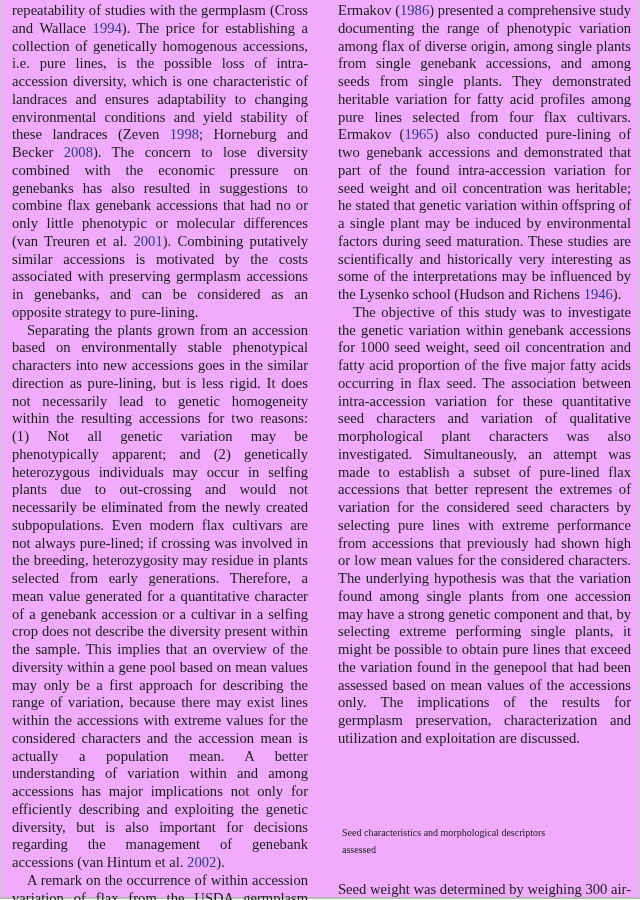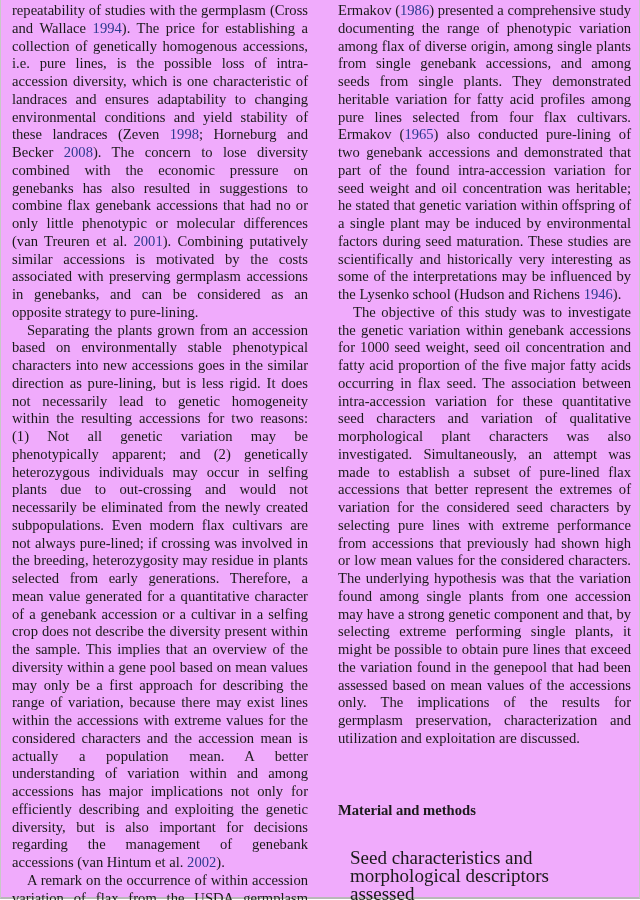--- a/index.html
+++ b/index.html
@@ -19,21 +19,21 @@
   .col-right { left:337px; width:293px; }
   p { margin:0; }
   p.indent { text-indent:15px; }
   .cite { color:#2b3a8f;margin-top:8px; }
   h2.section {
     font-family:"Liberation Serif", serif; font-weight:bold;
     font-size:14.6px; line-height:17.75px; margin:0; color:#1a1a1a;
   }
   h3.subsection {
     font-family:"Liberation Serif", serif; font-weight:normal;
-    font-size:19px; line-height:17.75px; margin:12px; color:#1a1a1a;
+    font-size:10px; line-height:17.75px; margin:4px; color:#1a1a1a;
     text-align:left; width:230px;
   }
   .gap-lg { height:36px; }
   .gap-md { height:18px; }
 </style>
 </head>
 <body>
 
 <div class="page">
 
@@ -41,20 +41,19 @@
     <p>repeatability of studies with the germplasm (Cross and Wallace <span class="cite">1994</span>). The price for establishing a collection of genetically homogenous accessions, i.e. pure lines, is the possible loss of intra-accession diversity, which is one characteristic of landraces and ensures adaptability to changing environmental conditions and yield stability of these landraces (Zeven <span class="cite">1998</span>; Horneburg and Becker <span class="cite">2008</span>). The concern to lose diversity combined with the economic pressure on genebanks has also resulted in suggestions to combine flax genebank accessions that had no or only little phenotypic or molecular differences (van Treuren et al. <span class="cite">2001</span>). Combining putatively similar accessions is motivated by the costs associated with preserving germplasm accessions in genebanks, and can be considered as an opposite strategy to pure-lining.</p>
     <p class="indent">Separating the plants grown from an accession based on environmentally stable phenotypical characters into new accessions goes in the similar direction as pure-lining, but is less rigid. It does not necessarily lead to genetic homogeneity within the resulting accessions for two reasons: (1) Not all genetic variation may be phenotypically apparent; and (2) genetically heterozygous individuals may occur in selfing plants due to out-crossing and would not necessarily be eliminated from the newly created subpopulations. Even modern flax cultivars are not always pure-lined; if crossing was involved in the breeding, heterozygosity may residue in plants selected from early generations. Therefore, a mean value generated for a quantitative character of a genebank accession or a cultivar in a selfing crop does not describe the diversity present within the sample. This implies that an overview of the diversity within a gene pool based on mean values may only be a first approach for describing the range of variation, because there may exist lines within the accessions with extreme values for the considered characters and the accession mean is actually a population mean. A better understanding of variation within and among accessions has major implications not only for efficiently describing and exploiting the genetic diversity, but is also important for decisions regarding the management of genebank accessions (van Hintum et al. <span class="cite">2002</span>).</p>
     <p class="indent">A remark on the occurrence of within accession variation of flax from the USDA germplasm collection for α-linolenic acid concentration was already made by Zimmerman and Klosterman (). For the 1000 seed weight and oil concentration in flax, Yarosh and</p>
   </div>
 
   <div class="col col-right">
     <p>Ermakov (<span class="cite">1986</span>) presented a comprehensive study documenting the range of phenotypic variation among flax of diverse origin, among single plants from single genebank accessions, and among seeds from single plants. They demonstrated heritable variation for fatty acid profiles among pure lines selected from four flax cultivars. Ermakov (<span class="cite">1965</span>) also conducted pure-lining of two genebank accessions and demonstrated that part of the found intra-accession variation for seed weight and oil concentration was heritable; he stated that genetic variation within offspring of a single plant may be induced by environmental factors during seed maturation. These studies are scientifically and historically very interesting as some of the interpretations may be influenced by the Lysenko school (Hudson and Richens <span class="cite">1946</span>).</p>
     <p class="indent">The objective of this study was to investigate the genetic variation within genebank accessions for 1000 seed weight, seed oil concentration and fatty acid proportion of the five major fatty acids occurring in flax seed. The association between intra-accession variation for these quantitative seed characters and variation of qualitative morphological plant characters was also investigated. Simultaneously, an attempt was made to establish a subset of pure-lined flax accessions that better represent the extremes of variation for the considered seed characters by selecting pure lines with extreme performance from accessions that previously had shown high or low mean values for the considered characters. The underlying hypothesis was that the variation found among single plants from one accession may have a strong genetic component and that, by selecting extreme performing single plants, it might be possible to obtain pure lines that exceed the variation found in the genepool that had been assessed based on mean values of the accessions only. The implications of the results for germplasm preservation, characterization and utilization and exploitation are discussed.</p>
     <div class="gap-lg"></div>
     <div class="gap-md"></div>
-    <h2 class="section">Material and methods</h2>
     <div class="gap-md"></div>
     <h3 class="subsection">Seed characteristics and morphological descriptors assessed</h3>
     <div class="gap-md"></div>
     <p>Seed weight was determined by weighing 300 air-dried seeds (7% moisture content) and calculating the average seed weight in mg/seed. Oil concentration</p>
   </div>
 
 </div>
 
 </body></html>

